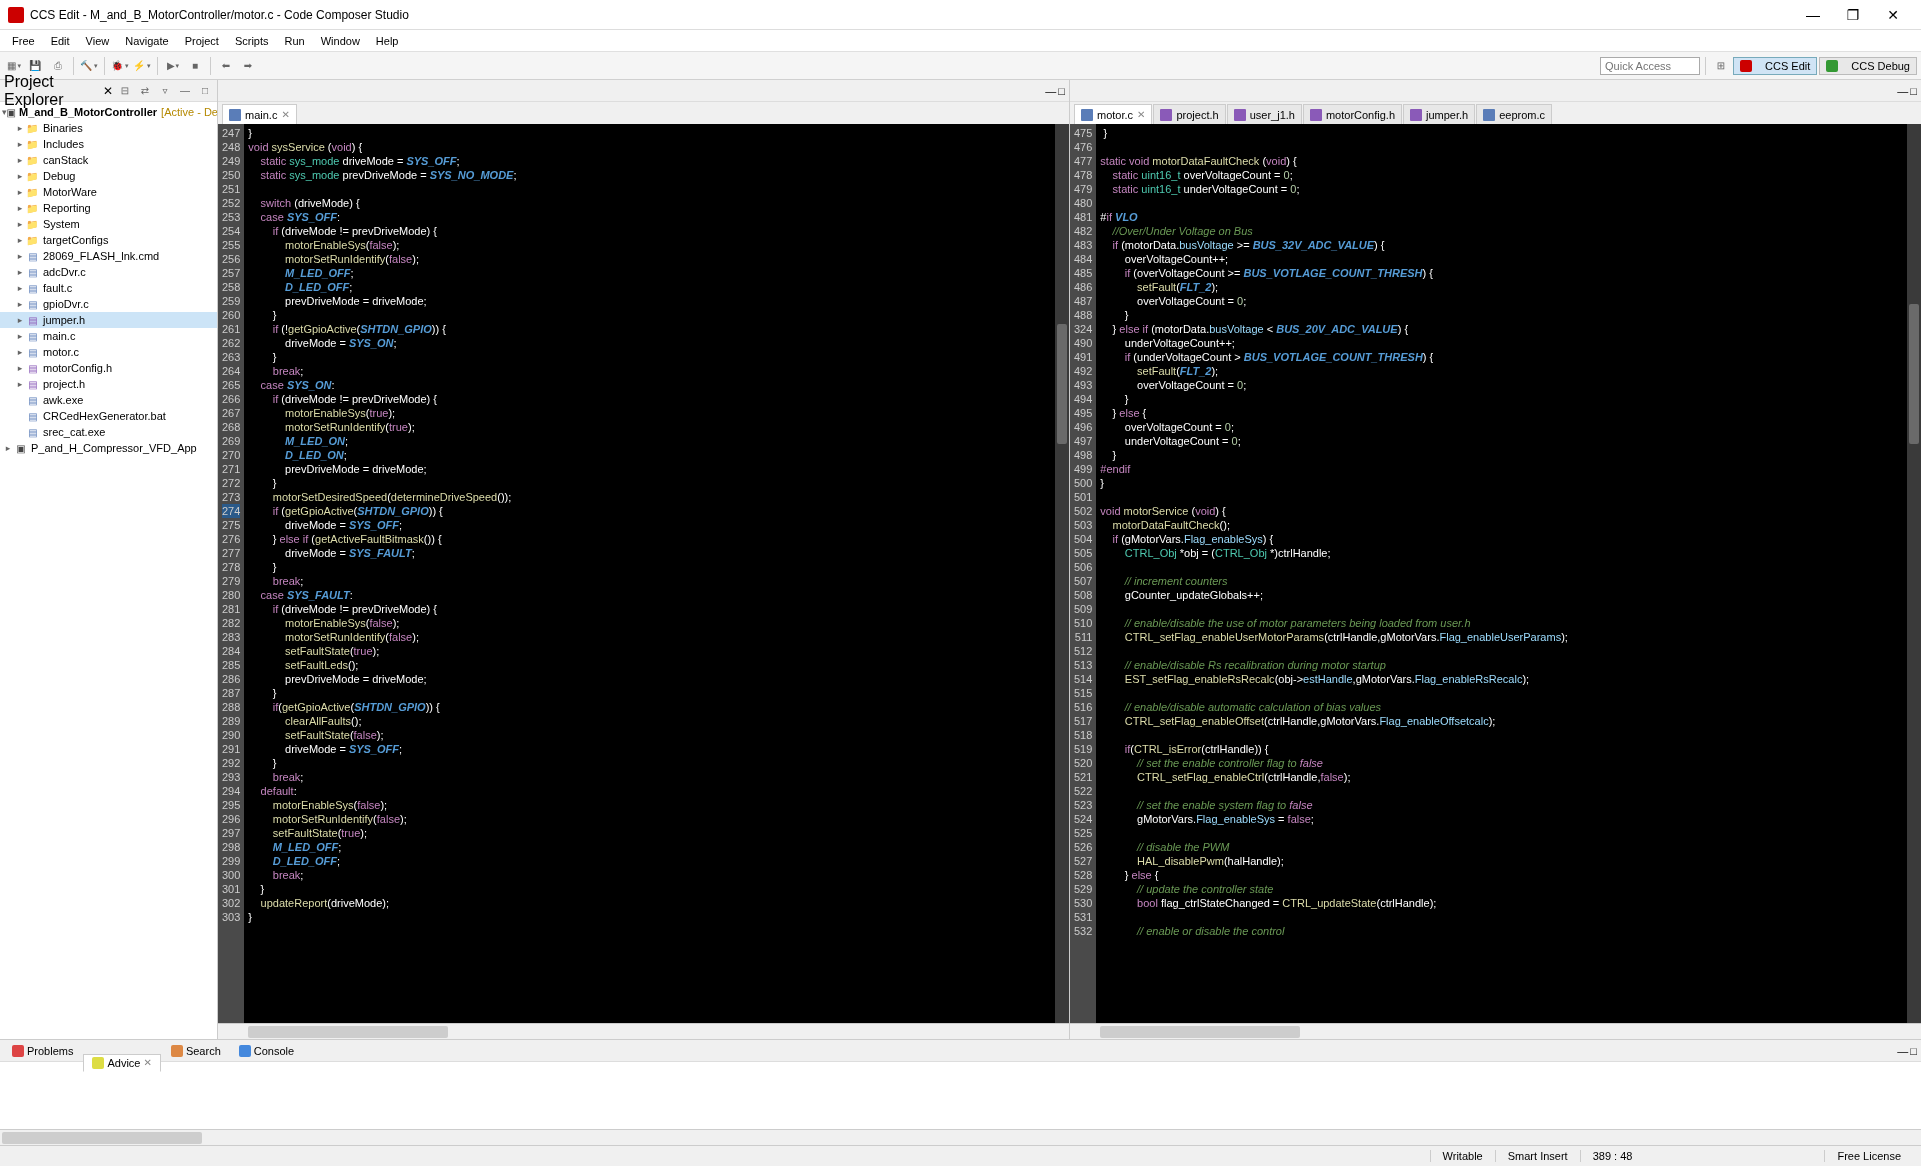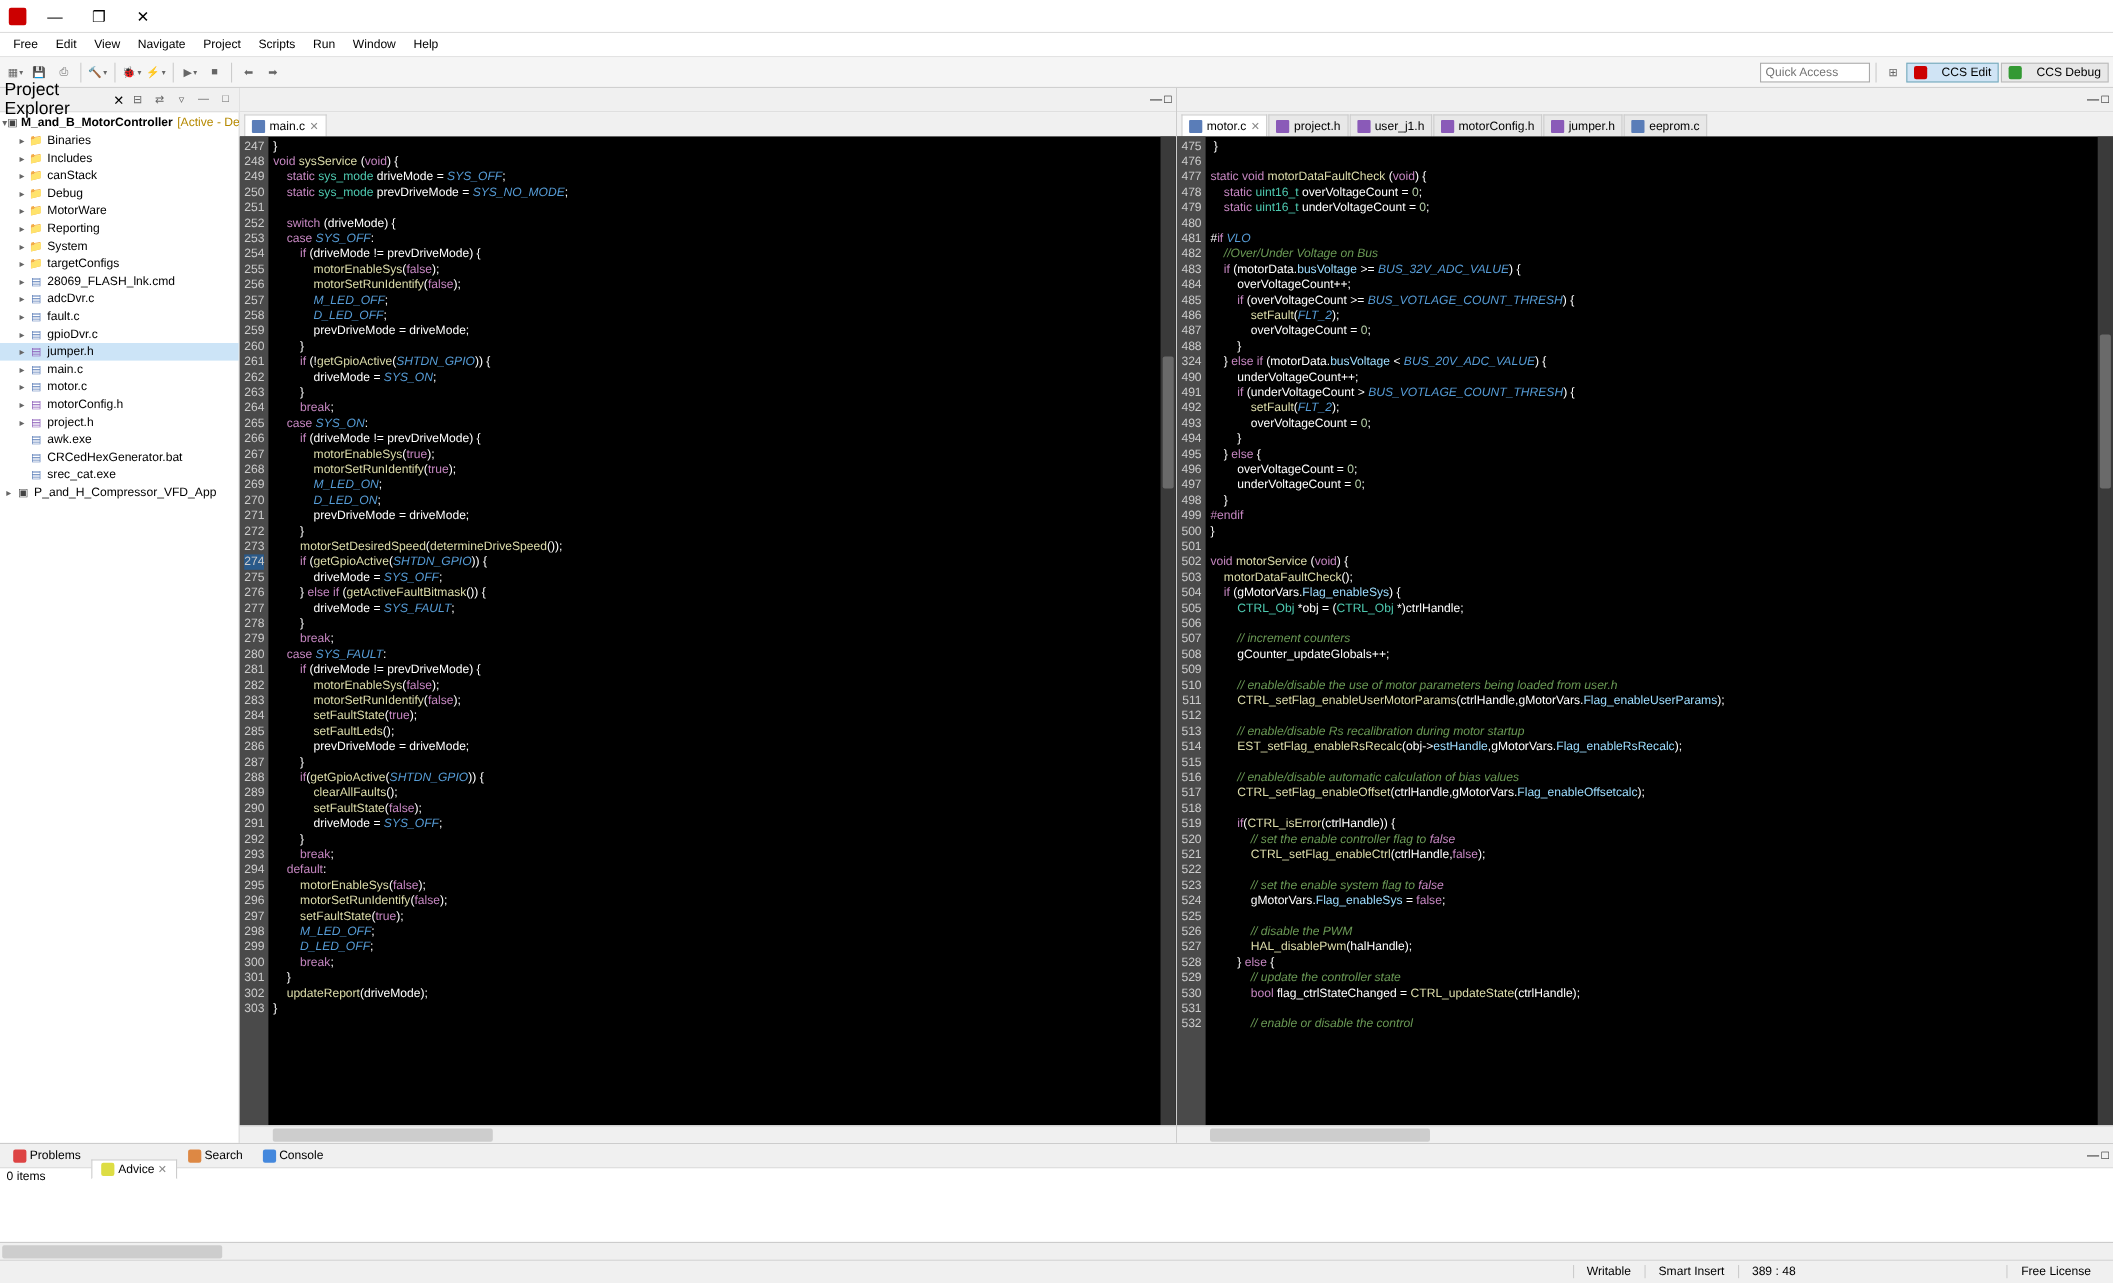--- a/index.html
+++ b/index.html
@@ -52,21 +52,21 @@
 .gutter { background: #4a4a4a; color: #ccc; padding: 2px 4px; text-align: right; }
 .gutter .ln { height: 14px; line-height: 14px; }
 .gutter .ln.mark { background: #2a5a8a; }
 .code { flex: 1; padding: 2px 4px; white-space: pre; color: #fff; overflow: hidden; }
 .code .cl { height: 14px; line-height: 14px; }
 .kw { color: #c586c0; }
 .ty { color: #4ec9b0; }
 .fn { color: #dcdcaa; }
 .cm { color: #6a9955; font-style: italic; }
 .nm { color: #b5cea8; }
-.mc { color: #569cd6; font-style: italic; }
+.mc { color: #569cd6; font-style: italic; font-weight: bold; }
 .pp { color: #c586c0; }
 .id { color: #9cdcfe; }
 .hscroll { height: 16px; background: #f0f0f0; border-top: 1px solid #ccc; position: relative; }
 .hscroll .thumb { position: absolute; top: 2px; left: 30px; width: 200px; height: 12px; background: #cdcdcd; border-radius: 2px; }
 .bottom-panel { height: 90px; background: #fff; border-top: 1px solid #ccc; display: flex; flex-direction: column; }
 .btabs { height: 22px; background: #f0f0f0; border-bottom: 1px solid #ddd; display: flex; align-items: center; padding: 0 4px; gap: 2px; }
 .btab { padding: 2px 8px; cursor: pointer; display: flex; align-items: center; gap: 3px; }
 .btab.active { background: #fff; border: 1px solid #ccc; border-bottom-color: #fff; margin-top: 24px; }
 .btab .bicon { width: 12px; height: 12px; border-radius: 2px; }
 .problems-body { flex: 1; display: flex; flex-direction: column; }
@@ -79,20 +79,21 @@
 .statusbar .sitem { padding: 0 12px; border-left: 1px solid #ccc; }
 .statusbar .spacer { flex: 1; }
 .vscroll { position: absolute; right: 0; top: 0; bottom: 0; width: 14px; background: #3a3a3a; }
 .vscroll .vthumb { position: absolute; left: 2px; width: 10px; background: #6a6a6a; border-radius: 2px; }
 </style>
 </head>
 <body>
 
 <div class="titlebar">
   <span class="icon"></span>
+  <span class="title">CCS Edit - M_and_B_MotorController/motor.c - Code Composer Studio</span>
   <span class="wbtn">—</span>
   <span class="wbtn">❐</span>
   <span class="wbtn">✕</span>
 </div>
 
 <div class="menubar" id="menubar">
     <span class="mitem">Free</span>
     <span class="mitem">Edit</span>
     <span class="mitem">View</span>
     <span class="mitem">Navigate</span>
@@ -463,21 +464,20 @@
       </div>
       <div class="btab">
         <span class="bicon" style="background:#48d"></span>
         <span>Console</span>
       </div>
       <span class="spacer" style="flex:1"></span>
     <span class="vbtn">—</span>
     <span class="vbtn">□</span>
   </div>
   <div class="problems-body">
-    <div class="pcount">0 items</div>
   </div>
 </div>
 
 <div class="main-hscroll">
     <div class="thumb"></div>
   </div>
 
 <div class="statusbar">
   <span class="spacer"></span>
   <span class="sitem">Writable</span>

